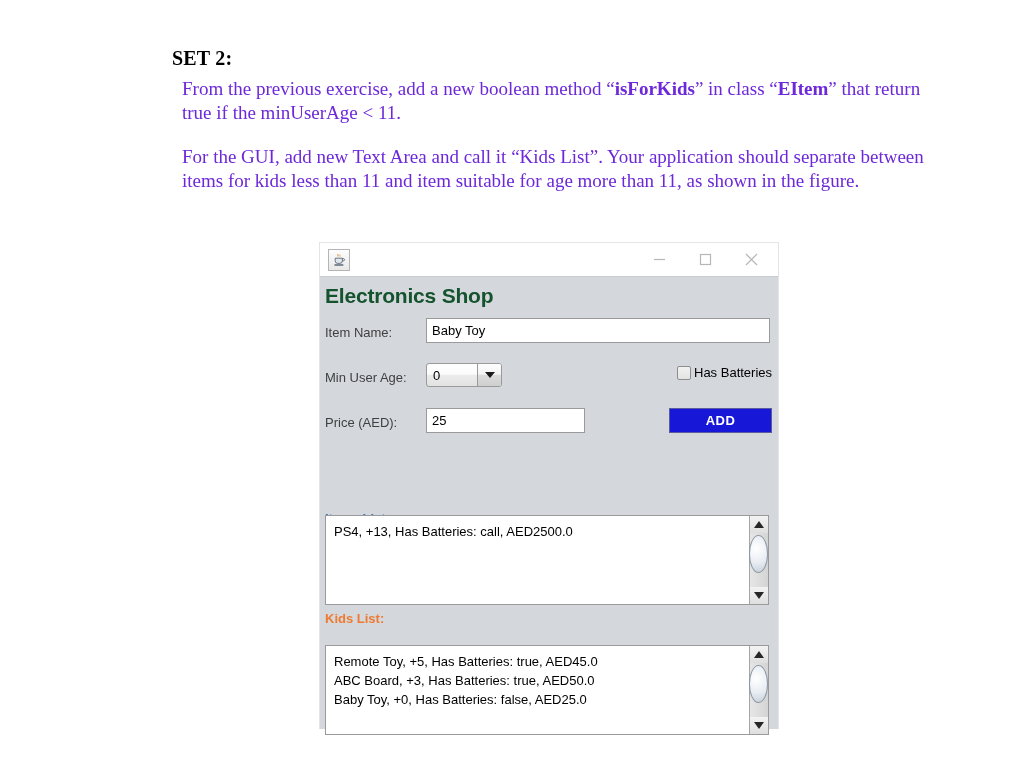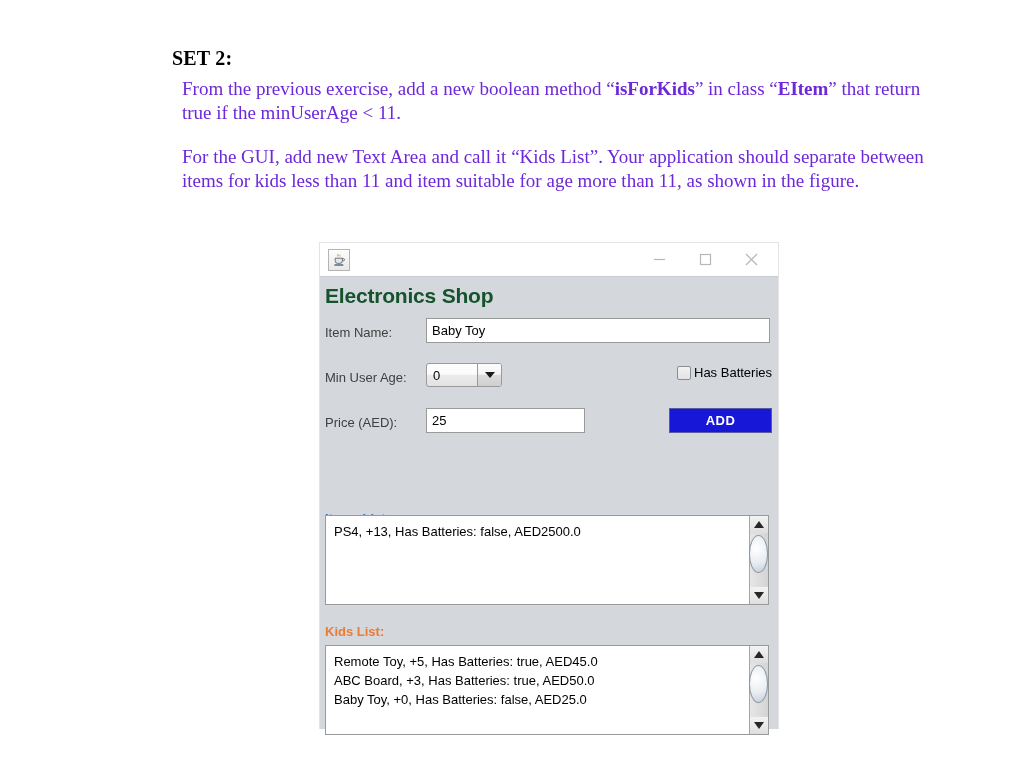--- a/index.html
+++ b/index.html
@@ -219,21 +219,21 @@
   }
 
   .list-label {
     position: absolute;
     left: 5px;
     font-family: "Liberation Sans", sans-serif;
     font-weight: bold;
     font-size: 13px;
   }
   .lbl-items { top: 234px; color: #3a72b8; }
-  .lbl-kids  { top: 347px; color: #ef7b32; }
+  .lbl-kids  { top: 334px; color: #ef7b32; }
 
   .scrollpane {
     position: absolute;
     left: 5px;
     width: 444px;
     height: 90px;
     background: #ffffff;
     border: 1px solid #9a9a9a;
     box-sizing: border-box;
     display: flex;
@@ -366,21 +366,21 @@
       <div class="checkbox-label">Has Batteries</div>
     </div>
 
     <div class="f-label lbl-price">Price (AED):</div>
     <div class="txt-field fld-price">25</div>
 
     <div class="add-btn">ADD</div>
 
     <div class="list-label lbl-items">Items List:</div>
     <div class="scrollpane sp-items">
-      <div class="ta-text">PS4, +13, Has Batteries: false, AED2500.0</div>
+      <div class="ta-text">PS4, +13, Has Batteries: call, AED2500.0</div>
       <div class="scrollbar">
         <div class="sb-btn sb-up">
             <i></i>
           </div>
         <div class="sb-track">
           <div class="sb-thumb"></div>
         </div>
         <div class="sb-btn sb-down">
             <i></i>
           </div>

